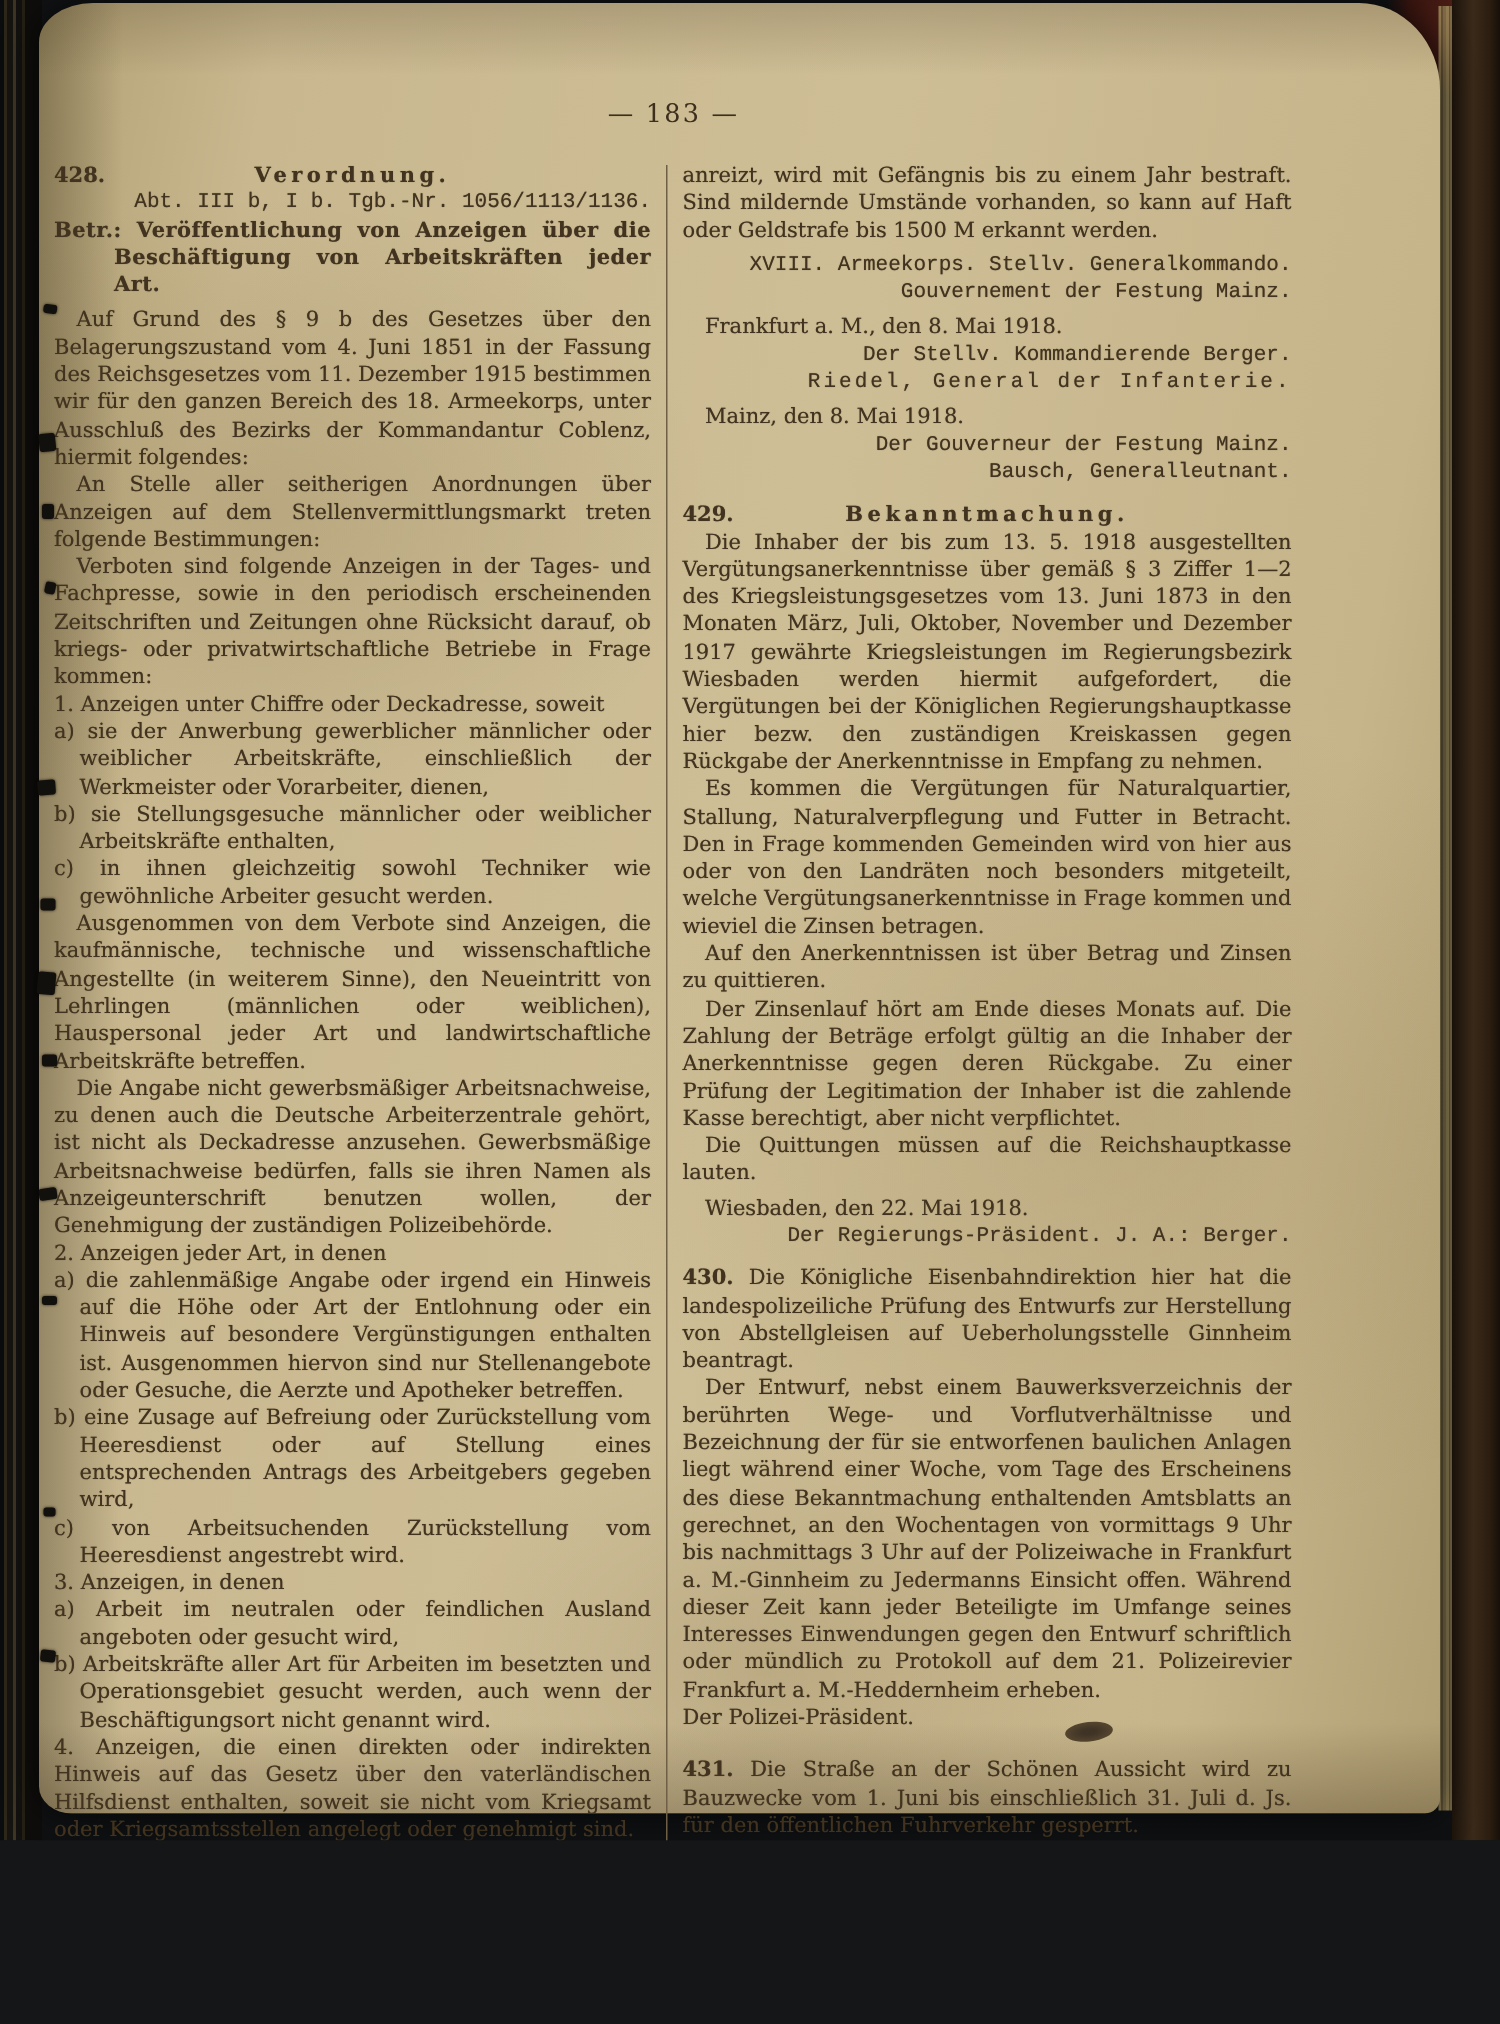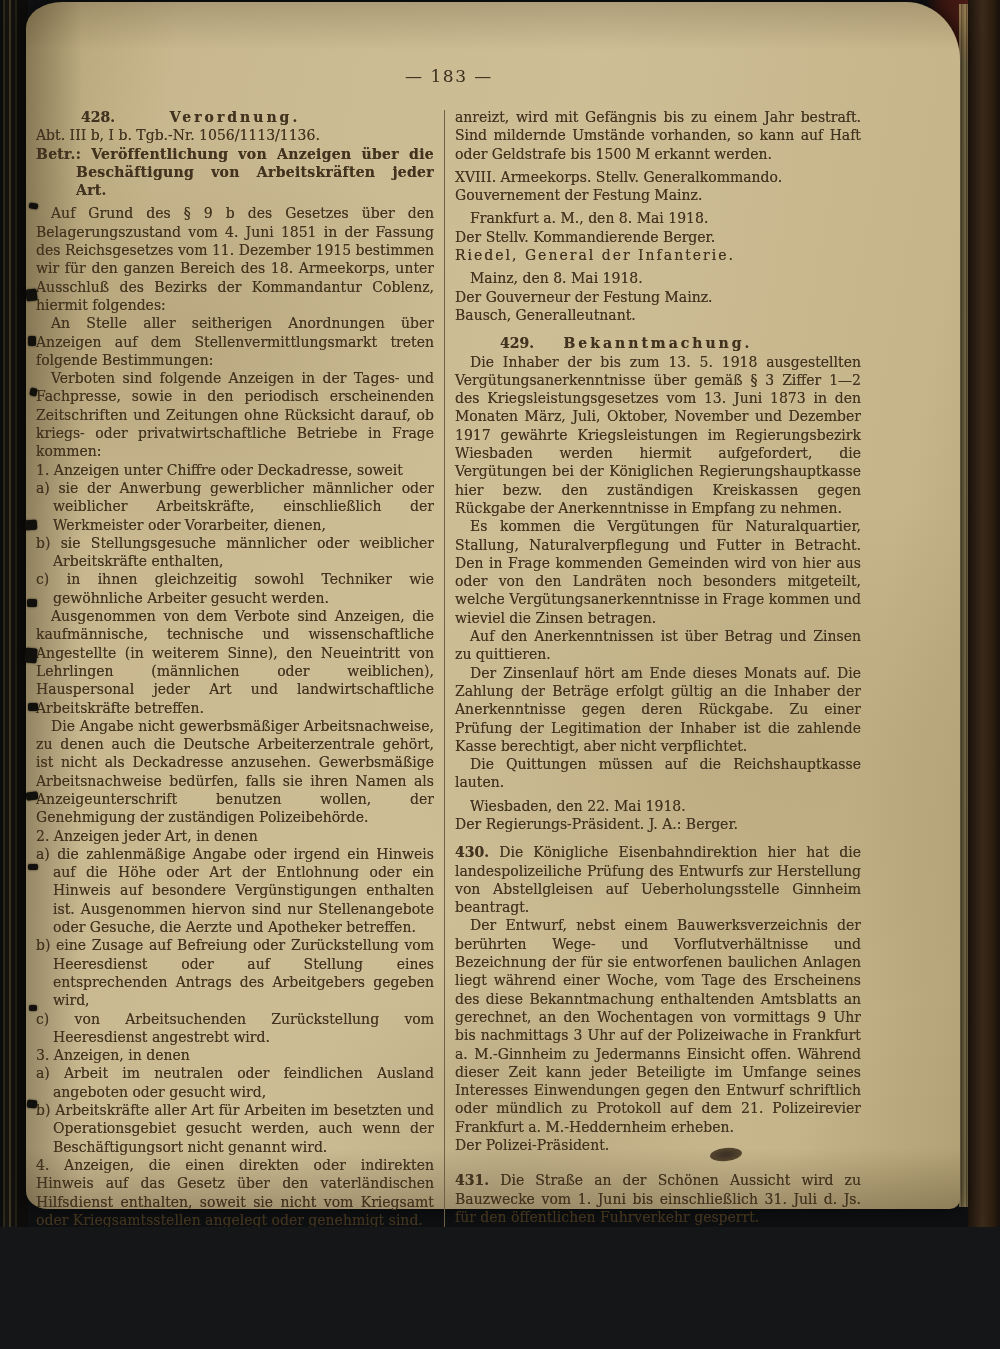--- a/index.html
+++ b/index.html
@@ -46,26 +46,26 @@
     position:absolute;left:10px;top:106px;display:flex;align-items:stretch;
     font-size:14px;line-height:18.3px;
   }
   .col{text-shadow:0 0 .6px rgba(64,49,26,.65);}
   .col.left{width:398px;}
   .col.right{width:406px;}
   .divider{width:1px;margin:2px 10px 6px 10px;background:var(--divider,#6e5f45);}
   .blk{margin:0;text-align:justify;}
   .flush{text-indent:0;}
   .indent{text-indent:15px;}
-  .center{text-align:left;text-indent:0;}
+  .center{text-align:right;text-indent:0;font-family:Liberation Mono, monospace;}
   .date{text-align:left;text-indent:15px;}
   .hang{padding-left:17px;text-indent:-17px;}
   .betr{padding-left:40px;text-indent:-40px;font-weight:700;letter-spacing:.3px;}
   .section-head{position:relative;text-align:center;font-weight:700;letter-spacing:3px;text-indent:0;}
-  .sec-num{position:absolute;left:0;top:0;letter-spacing:0;margin-left:45px;}
+  .sec-num{position:absolute;left:0;top:0;letter-spacing:0;}
   .item-label{display:inline;}
   .num-para .item-label{font-weight:700;}
   .sig-right{padding-right:34px;text-indent:0;}
   .sperr{letter-spacing:2px;}
   .gap-sm{margin-top:5px;}
   .gap-md{margin-top:10px;}
   .gap-lg{margin-top:17px;}
   .ink{position:absolute;background:#12100c;border-radius:2px;box-shadow:0 0 2px rgba(10,8,5,.8);}
   .i1{left:29px;top:203px;width:9px;height:6px;transform:rotate(8deg);}
   .i2{left:26px;top:289px;width:11px;height:12px;transform:rotate(-6deg);}

